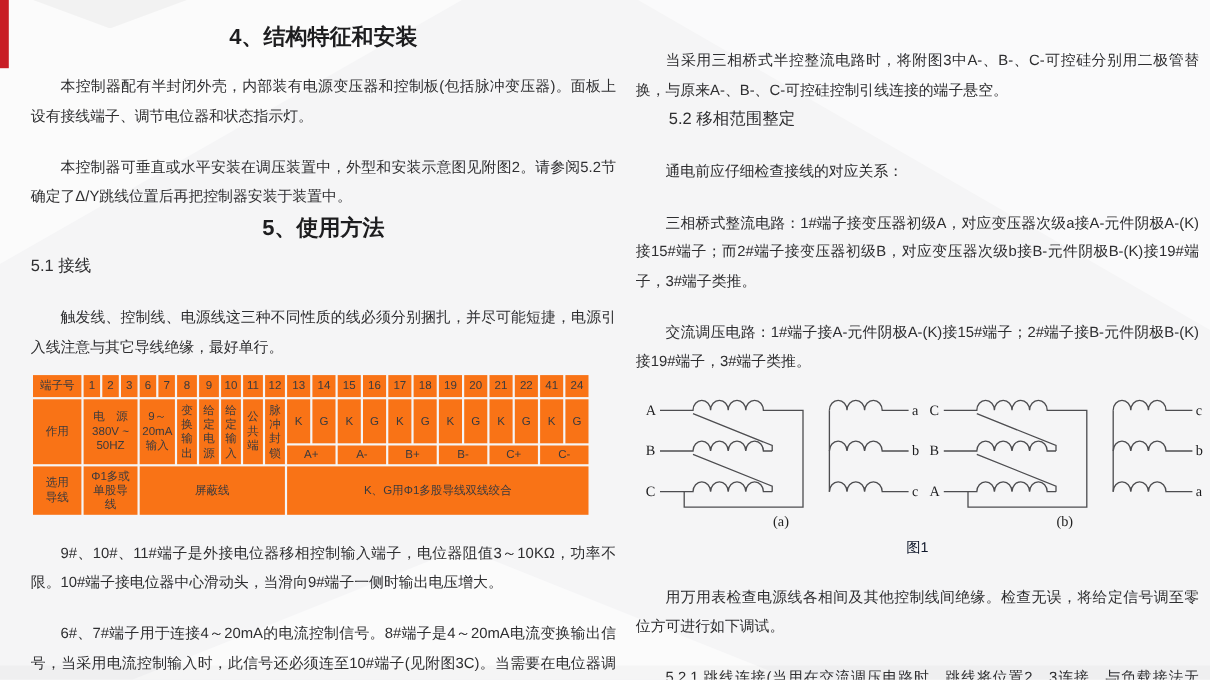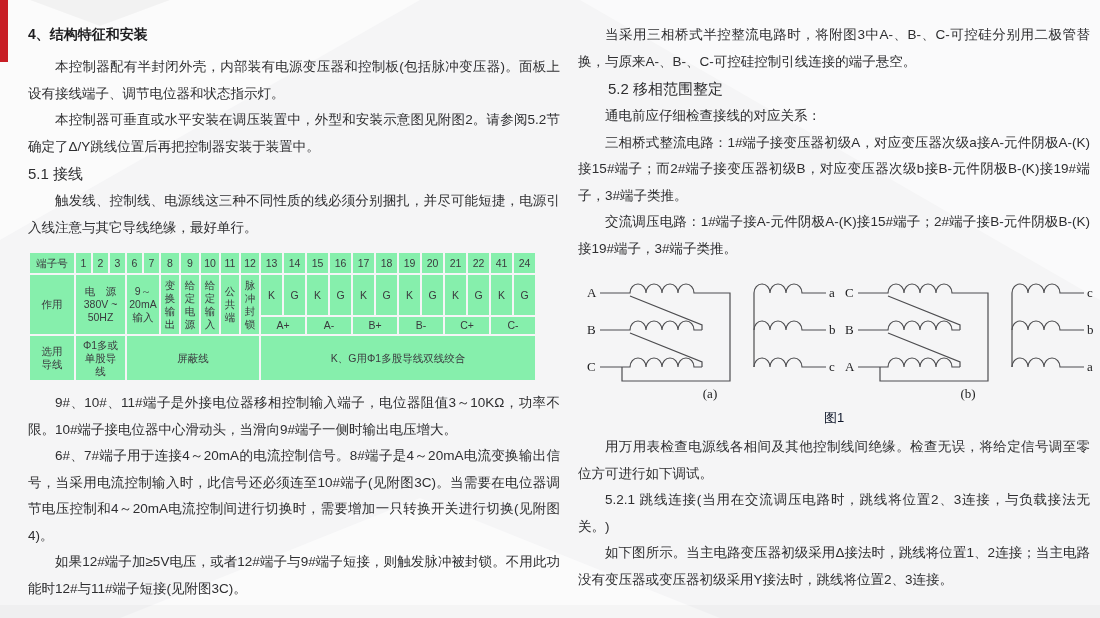--- a/index.html
+++ b/index.html
@@ -20,29 +20,29 @@
          clip-path:polygon(100% 0,0 0,100% 100%); }
   .wm4 { left:120px; bottom:0; width:600px; height:120px; background:rgba(255,255,255,.55);
          clip-path:polygon(0 100%,50% 0,100% 100%); }
   .wm5 { left:0; bottom:0; width:100%; height:13px; background:rgba(0,0,0,.025); }
   .accent-bar { position:absolute; left:0; top:0; width:8px; height:62px; background:#c81e25; }
 
   .col { position:absolute; top:18px; font-size:13.5px; line-height:26.5px; }
   .col-left  { left:28px;  width:532px; }
   .col-right { left:578px; width:512px; top:22px; }
 
-  h2.sec { font-size:14px; font-weight:bold; color:#1d1d1f; line-height:24px; margin:4px 0 8px 0; }
+  h2.sec { font-size:20px; font-weight:bold; color:#1d1d1f; line-height:24px; margin:4px 0 8px 0;text-align:center; }
   .subhead { font-size:15px; line-height:28px; }
-  p.para { text-indent:2em; text-align:justify; }
+  p.para { text-indent:2em; text-align:justify;margin-top:20px; }
   .mt4 { margin-top:4px; } .mt8 { margin-top:8px; }
 
   
   table.tbl { border-collapse:separate; border-spacing:2px; table-layout:fixed;
               margin:10px 0 8px 0; font-size:10.5px; color:#3a3a3e; }
-  table.tbl td { background:#86efac; text-align:center; vertical-align:middle;
+  table.tbl td { background:#f97316; text-align:center; vertical-align:middle;
                  padding:1px 0; line-height:13px; overflow:hidden; }
   table.tbl td.pre { white-space:pre-line; }
   tr.r-head td { height:20px; }
   tr.r-kg td { height:40px; }
   tr.r-phase td { height:17px; }
   tr.r-wire td { height:44px; }
 
   
   .figure-row { display:flex; gap:6px; margin:6px 0 0 6px; }
   .subfig { width:252px; text-align:center; }
@@ -59,20 +59,21 @@
 <div class="wm wm3"></div>
 <div class="wm wm4"></div>
 <div class="wm wm2"></div>
 <div class="wm wm5"></div>
 <div class="accent-bar"></div>
 
 <div class="col col-left">
   <h2 class="sec">4、结构特征和安装</h2>
   <p class="para">本控制器配有半封闭外壳，内部装有电源变压器和控制板(包括脉冲变压器)。面板上设有接线端子、调节电位器和状态指示灯。</p>
   <p class="para">本控制器可垂直或水平安装在调压装置中，外型和安装示意图见附图2。请参阅5.2节确定了Δ/Y跳线位置后再把控制器安装于装置中。</p>
+  <h2 class="sec mt8">5、使用方法</h2>
   <div class="subhead">5.1 接线</div>
   <p class="para">触发线、控制线、电源线这三种不同性质的线必须分别捆扎，并尽可能短捷，电源引入线注意与其它导线绝缘，最好单行。</p>
 
   <table class="tbl">
     <colgroup id="tbl-cols">
         <col style="width: 44px;">
         <col style="width: 15px;">
         <col style="width: 15px;">
         <col style="width: 15px;">
         <col style="width: 15px;">

